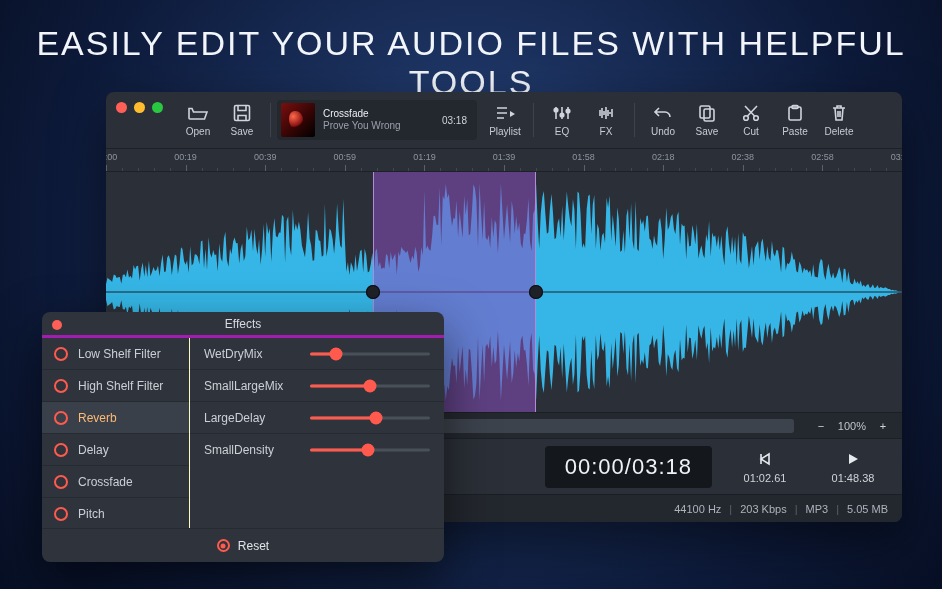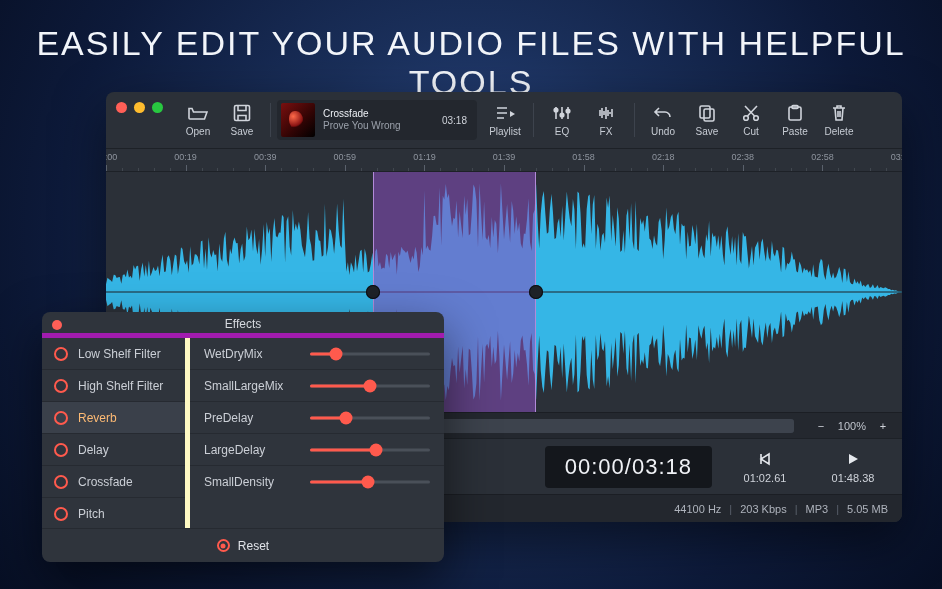--- a/index.html
+++ b/index.html
@@ -74,25 +74,25 @@
   .tctl .ic{height:18px;display:flex;align-items:center;}
   .tctl svg{stroke:#e6e9ee;fill:none;stroke-width:1.6;}
   .tctl.play svg{fill:#e6e9ee;stroke:none;}
   
   .status{position:absolute;left:0;right:0;bottom:0;height:28px;background:#23272e;border-top:1px solid #1b1e24;
     display:flex;align-items:center;justify-content:flex-end;gap:8px;color:#aeb3bc;font-size:11px;padding:0 14px;}
   .status .sep{color:#5a616c;}
   
   .fxpanel{position:absolute;left:42px;top:312px;width:402px;height:250px;background:#2f343c;
     border-radius:8px;box-shadow:0 20px 50px rgba(0,0,0,.55);overflow:hidden;}
-  .fxpanel .hdr{height:26px;position:relative;border-bottom:5px solid #a21caf;}
+  .fxpanel .hdr{height:26px;position:relative;border-bottom:3px solid #a21caf;}
   .fxpanel .hdr .dot{position:absolute;left:10px;top:8px;width:10px;height:10px;border-radius:50%;background:#ff5f57;}
   .fxpanel .hdr .ttl{position:absolute;left:0;right:0;top:5px;text-align:center;color:#d6d9df;font-size:12px;}
   .fxbody{position:absolute;top:26px;bottom:34px;left:0;right:0;display:flex;}
-  .fxlist{width:148px;border-right:5px solid #fef9c3;overflow:hidden;}
+  .fxlist{width:148px;border-right:1px solid #fef9c3;overflow:hidden;}
   .fxlist .row{display:flex;align-items:center;gap:10px;height:32px;padding:0 12px;color:#cbcfd6;font-size:12px;cursor:pointer;border-bottom:1px solid #262a31;}
   .fxlist .row:last-child{border-bottom:none;}
   .fxlist .row .ring{width:14px;height:14px;border-radius:50%;border:2px solid #ff5a4d;flex:none;}
   .fxlist .row.sel{background:#3a404a;color:#fdba74;}
   .fxparams{flex:1;overflow:hidden;}
   .fxparams .prow{display:flex;align-items:center;height:32px;padding:0 14px;gap:10px;border-bottom:1px solid #262a31;}
   .fxparams .prow:last-child{border-bottom:none;}
   .fxparams .plabel{width:96px;color:#cbcfd6;font-size:12px;flex:none;}
   .fxparams .slider{flex:1;height:14px;position:relative;}
   .fxparams .strack{position:absolute;left:0;right:0;top:50%;height:3px;transform:translateY(-50%);background:#4a5059;border-radius:2px;}
@@ -406,28 +406,20 @@
         </div>
         <div class="prow">
           <span class="plabel">SmallLargeMix</span>
           <div class="slider">
             <div class="strack"></div>
             <div class="sfill" style="width:50%"></div>
             <div class="sknob" style="left:50%"></div>
           </div>
         </div>
         <div class="prow">
-          <span class="plabel">PreDelay</span>
-          <div class="slider">
-            <div class="strack"></div>
-            <div class="sfill" style="width:30%"></div>
-            <div class="sknob" style="left:30%"></div>
-          </div>
-        </div>
-        <div class="prow">
           <span class="plabel">LargeDelay</span>
           <div class="slider">
             <div class="strack"></div>
             <div class="sfill" style="width:55%"></div>
             <div class="sknob" style="left:55%"></div>
           </div>
         </div>
         <div class="prow">
           <span class="plabel">SmallDensity</span>
           <div class="slider">

